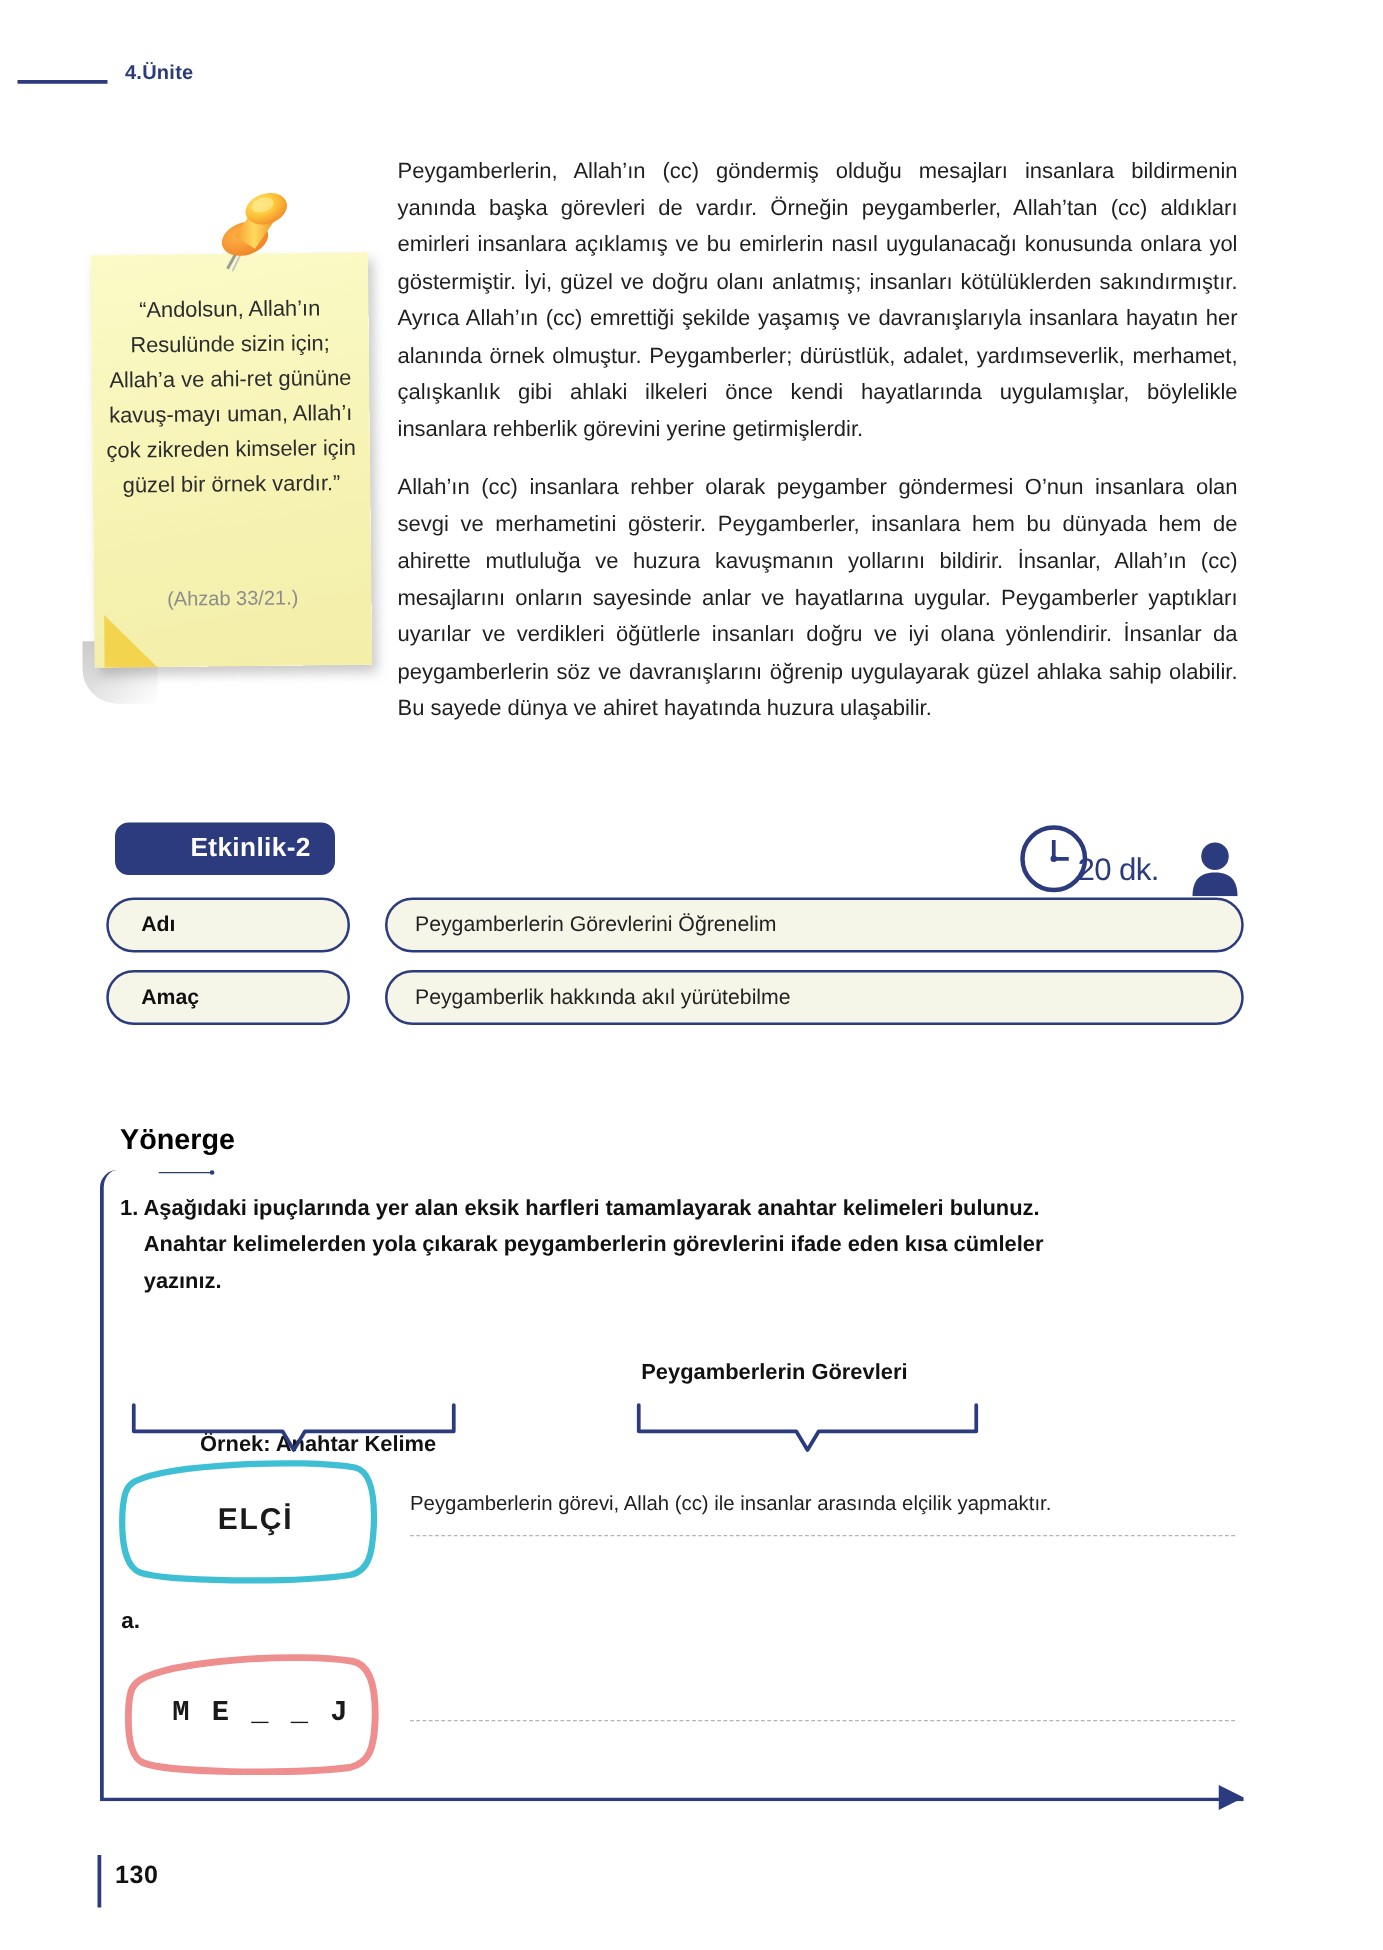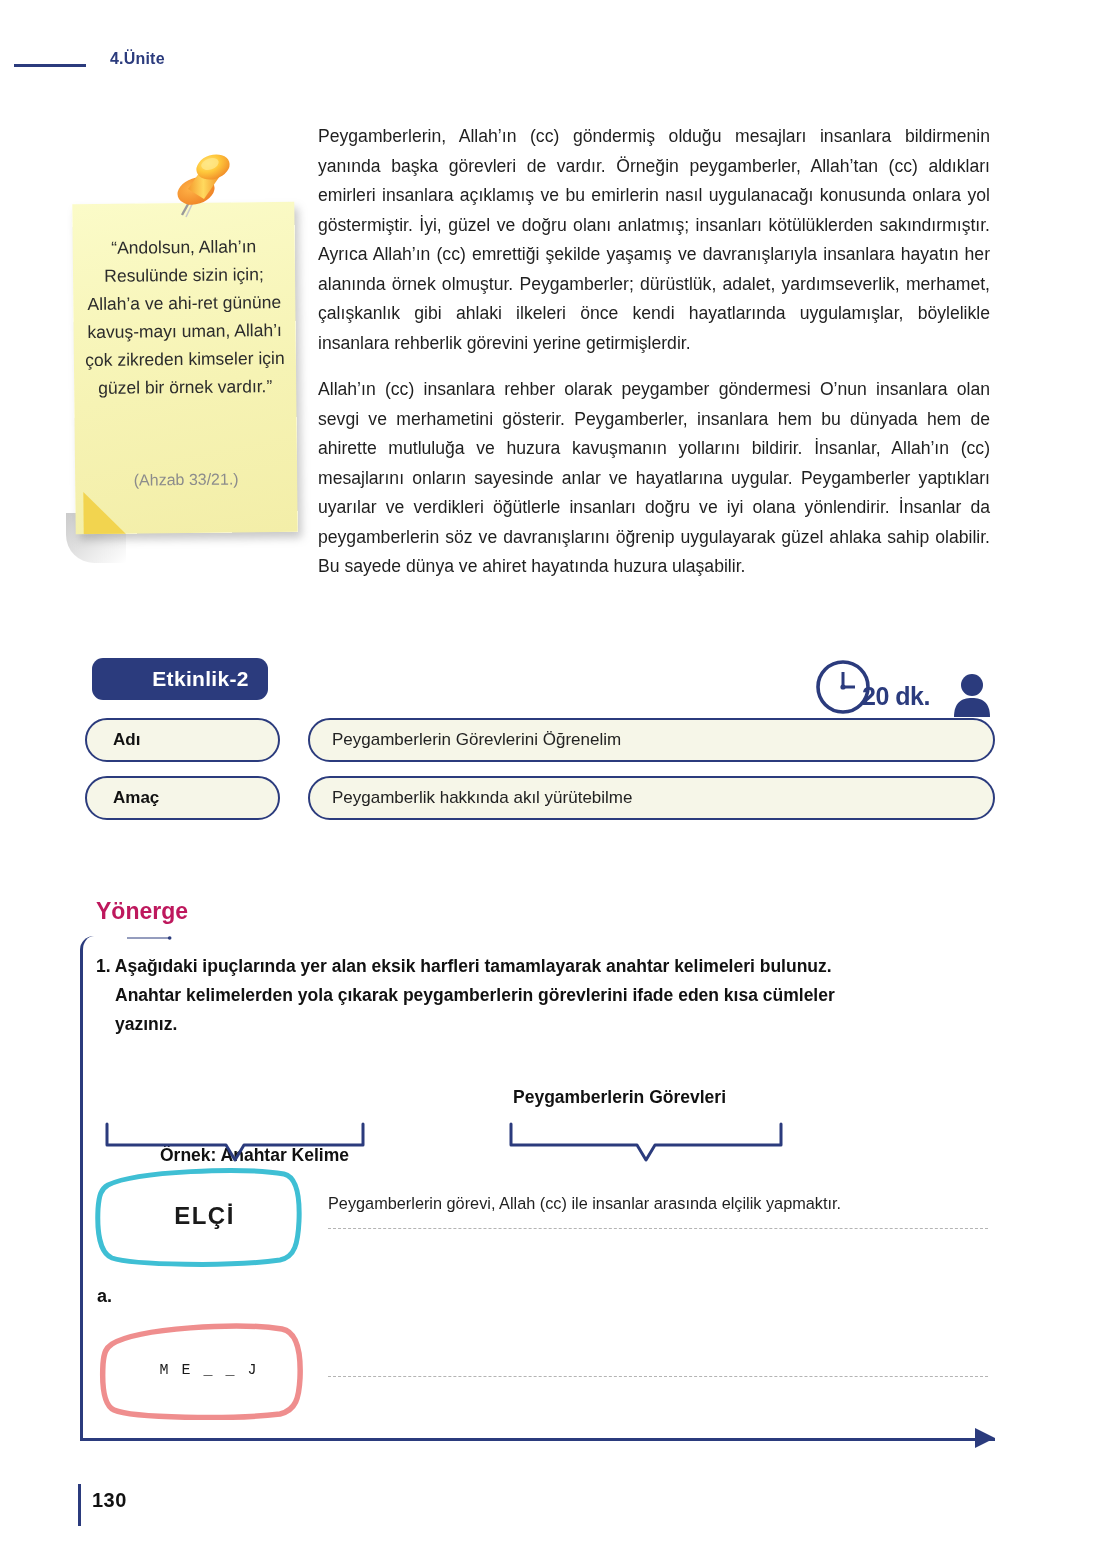--- a/index.html
+++ b/index.html
@@ -20,21 +20,21 @@
     height: 40px;
   }
   .header-rule {
     position: absolute;
     left: 14px; top: 24px;
     width: 72px; height: 3px;
     background: #2b3b7d;
   }
   .unit-label {
     position: absolute;
-    left: 110px; top: 10px;
+    left: 100px; top: 10px;
     font-size: 16px;
     font-weight: bold;
     color: #2b3b7d;
     letter-spacing: 0.2px;
   }
 
   
   .sticky-wrap {
     position: absolute;
     left: 66px; top: 145px;
@@ -125,21 +125,21 @@
   .duration-group {
     position: absolute;
     left: 812px; top: 656px;
     width: 182px; height: 62px;
   }
   .clock-icon { position: absolute; left: 0; top: 0; }
   .duration-text {
     position: absolute;
     left: 50px; top: 26px;
     font-size: 25px;
-    font-weight: bold;
+    font-weight: normal;
     color: #2b3b7d;
     letter-spacing: -0.5px;
   }
   .person-icon { position: absolute; left: 140px; top: 17px; }
 
   
   .info-rows {
     position: absolute;
     left: 85px; top: 718px;
     width: 910px;
@@ -174,21 +174,21 @@
     font-size: 17px;
     color: #222222;
   }
 
   
   .yonerge-title {
     position: absolute;
     left: 96px; top: 898px;
     font-size: 23px;
     font-weight: bold;
-    color: #be185d;
+    color: #000000;
   }
   .yonerge-leader {
     position: absolute;
     left: 82px; top: 936px;
     width: 135px; height: 4px;
   }
   .yonerge-box {
     position: absolute;
     left: 80px; top: 936px;
     width: 915px; height: 505px;
@@ -244,22 +244,22 @@
   .kw-text {
     position: relative;
     z-index: 3;
     font-size: 24px;
     font-weight: bold;
     color: #1a1a1a;
     letter-spacing: 1.5px;
   }
   .kw-text-mono {
     font-family: "Liberation Mono", monospace;
-    font-size: 15px;
-    font-weight: normal;
+    font-size: 23px;
+    font-weight: bold;
     letter-spacing: 2px;
   }
 
   .answer-line {
     position: absolute;
     font-size: 16.3px;
     color: #1f1f1f;
     line-height: 22px;
   }
   .answer-1 { left: 328px; top: 1192px; width: 660px; }

